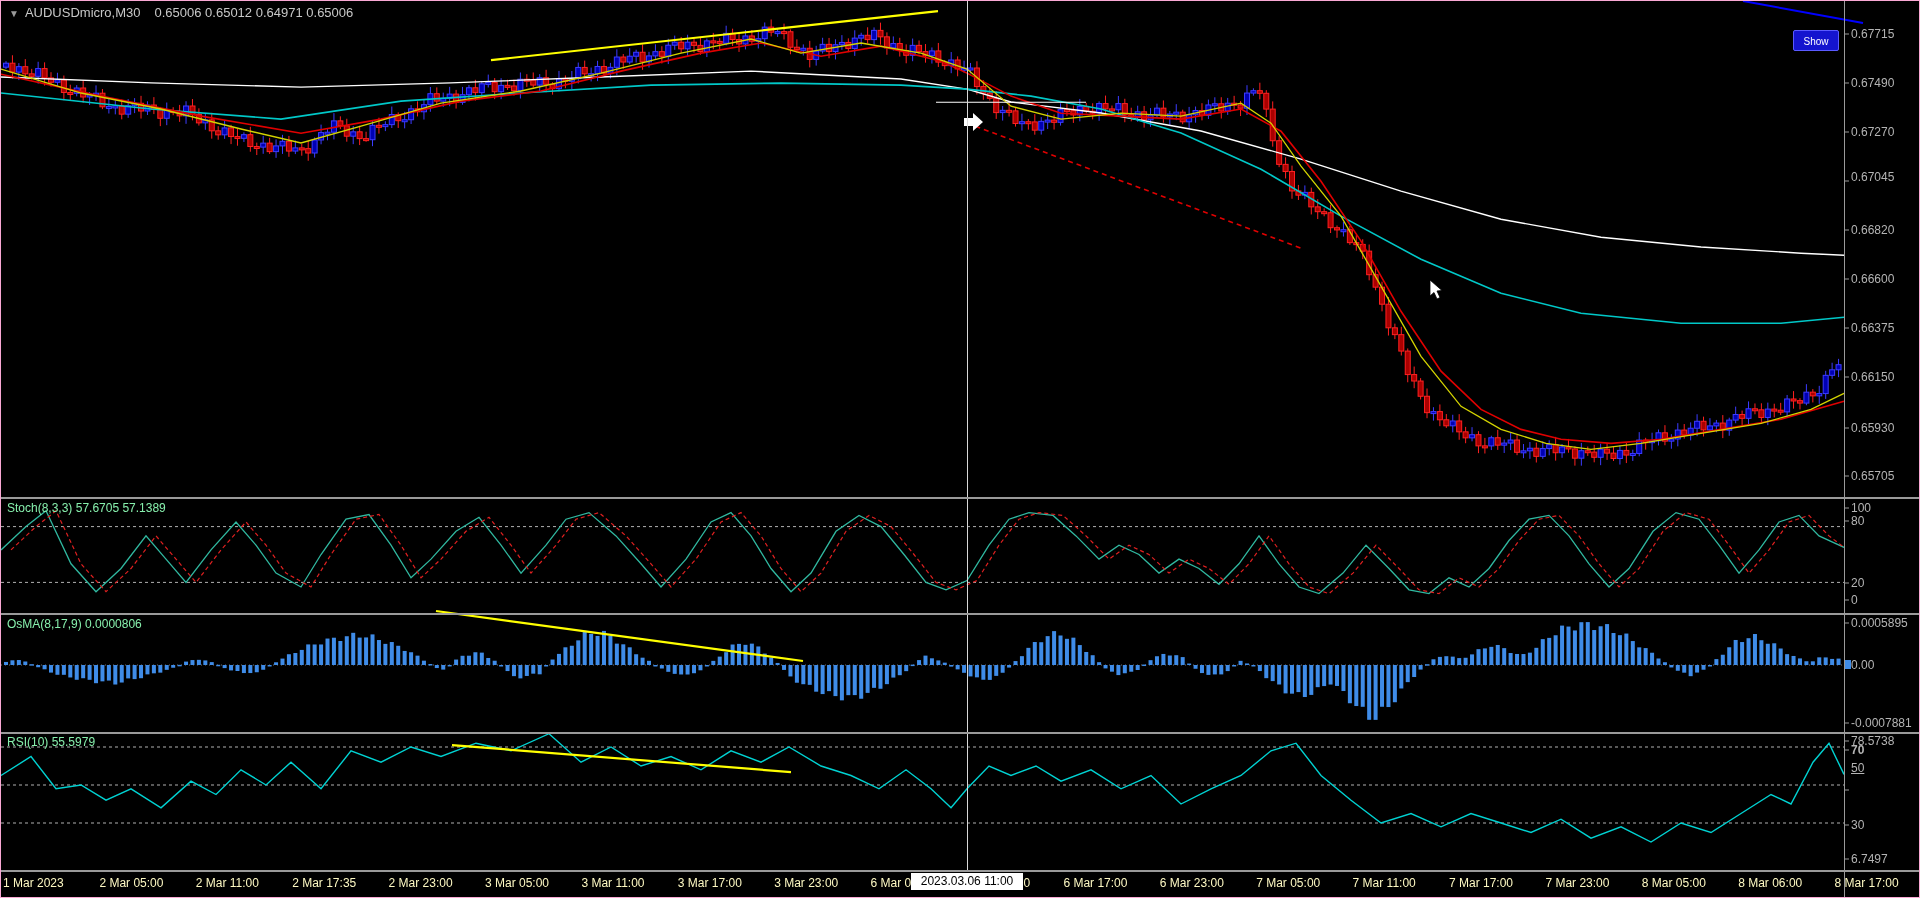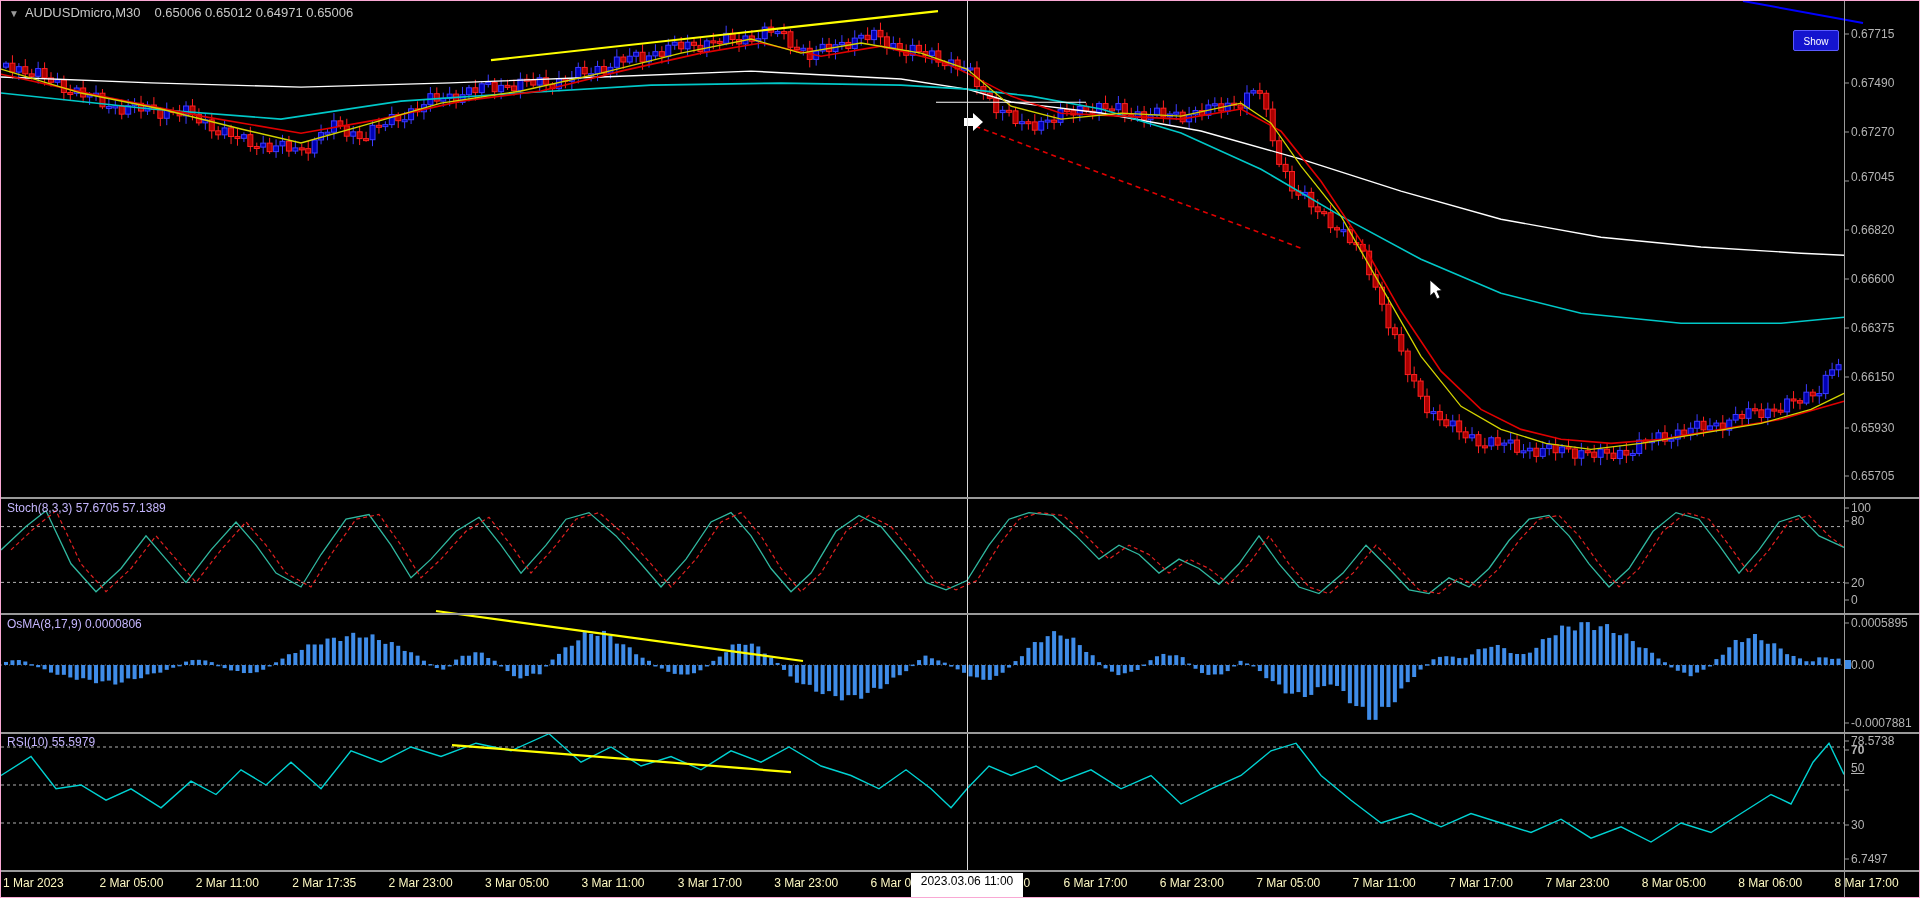--- a/index.html
+++ b/index.html
@@ -4,25 +4,25 @@
 <style>
   html,body{margin:0;padding:0;background:#1a1a1a;}
   #root{position:relative;width:1920px;height:898px;background:#000;overflow:hidden;
         font-family:"Liberation Sans","DejaVu Sans",sans-serif;border:1px solid #f9a8d4;box-sizing:border-box;}
   #plot{position:absolute;left:0;top:0;}
   .sep{position:absolute;left:0;width:1920px;height:2px;background:#9a9a9a;z-index:3;}
   .vaxis-line{position:absolute;top:0;width:1px;height:898px;background:#9a9a9a;z-index:3;}
   .title{position:absolute;left:8px;top:4px;color:#c8c8c8;font-size:13px;z-index:5;white-space:nowrap;}
   .title .sym{margin-right:14px;}
   .dd{color:#9a9a9a;font-size:10px;margin-right:6px;}
-  .pane-label{position:absolute;left:6px;color:#c4b5fd;font-size:12px;z-index:5;white-space:nowrap;}
+  .pane-label{position:absolute;left:6px;color:#86efac;font-size:12px;z-index:5;white-space:nowrap;}
   .ylab{position:absolute;color:#b4b4b4;font-size:12px;transform:translateY(-50%);z-index:4;white-space:nowrap;}
   .tlab{position:absolute;top:875px;color:#fef9c3;font-size:12px;z-index:4;white-space:nowrap;}
   .crosshair-v{position:absolute;top:0;height:870px;width:1px;background:#d8d8d8;z-index:2;}
-  .datebox{position:absolute;top:872px;width:112px;height:25px;background:#fff;color:#000;
+  .datebox{position:absolute;top:872px;width:112px;height:17px;background:#fff;color:#000;
            font-size:12px;text-align:center;line-height:17px;z-index:6;}
   .showbtn{position:absolute;left:1792px;top:17px;width:46px;height:21px;background:#1414cf;
            border:1px solid #5a5aff;border-radius:2px;color:#fff;font-size:10px;text-align:center;
            line-height:19px;z-index:7;cursor:pointer;margin-top:12px;}
   .osma-mark{position:absolute;left:1844px;top:659px;width:6px;height:9px;background:#3f8ce8;z-index:4;}
 </style>
 </head>
 <body>
 
 <div id="root">

